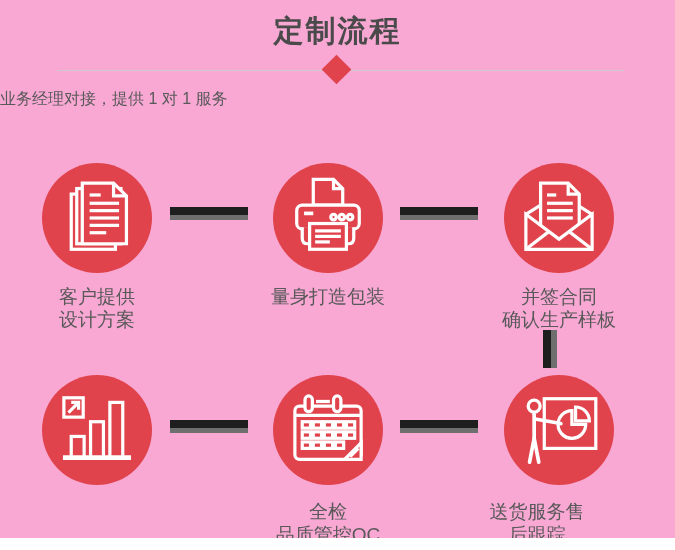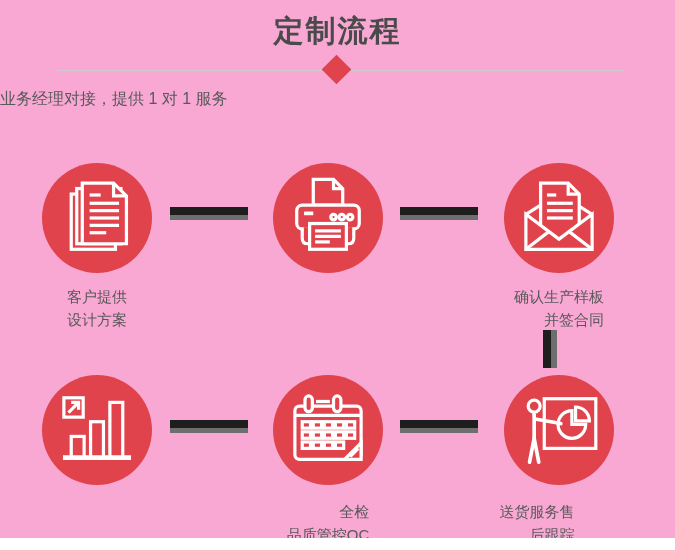--- a/index.html
+++ b/index.html
@@ -26,22 +26,22 @@
   }
   .circle{
     position:absolute;width:110px;height:110px;border-radius:50%;
     background:var(--accent);display:flex;align-items:center;justify-content:center;
   }
   .c1{left:42px;top:163px}.c2{left:273px;top:163px}.c3{left:504px;top:163px}
   .c4{left:42px;top:375px}.c5{left:273px;top:375px}.c6{left:504px;top:375px}
   .circle svg{width:92px;height:92px;display:block;}
   .ic{stroke:#fff;fill:none;stroke-width:3.5;}
   .label{
-    position:absolute;transform:translateX(-50%);text-align:right;
-    font-size:15px;line-height:23px;color:var(--text-color);white-space:nowrap;
+    position:absolute;transform:translateX(-50%);text-align:center;
+    font-size:19px;line-height:23px;color:var(--text-color);white-space:nowrap;
   }
   .label span{display:block;}
   .l1{left:97px;top:285px}.l2{left:328px;top:285px}.l3{left:559px;top:285px}
   .l4{left:97px;top:500px}.l5{left:328px;top:500px}.l6{left:537px;top:500px}
   .connector-h{
     position:absolute;width:78px;height:13px;
     background:linear-gradient(to bottom,var(--conn-dark) 0 62%,var(--conn-light) 62% 100%);
   }
   .h1{left:170px;top:207px}.h2{left:400px;top:207px}
   .h3{left:170px;top:420px}.h4{left:400px;top:420px}
@@ -89,38 +89,39 @@
         <circle cx="65" cy="49" r="3"></circle>
         <circle cx="74" cy="49" r="3"></circle>
       <path d="M22 60 V72 Q22 78 28 78 H72 Q78 78 78 72 V60" fill="var(--accent)"></path>
       <rect x="30" y="56" width="40" height="28" fill="var(--accent)"></rect>
       <path d="M36 64 H64"></path>
         <path d="M36 70 H64"></path>
         <path d="M36 76 H52"></path>
     </svg>
   </div>
   <div class="label l2">
+    <span>量身打造包装</span>
   </div>
 
   <div class="circle c3">
     <svg viewBox="0 0 100 100" class="ic">
       <path d="M14 46 L30 36 M86 46 L70 36"></path>
       <path d="M30 12 H60 L72 24 V76 H30 Z" fill="var(--accent)"></path>
       <path d="M60 12 V24 H72"></path>
       <path d="M37 25 H47"></path>
         <path d="M37 34 H65"></path>
         <path d="M37 42 H65"></path>
         <path d="M37 50 H65"></path>
       <path d="M14 46 L50 73 L86 46 V84 H14 Z" fill="var(--accent)"></path>
       <path d="M14 84 L40 64 M86 84 L60 64"></path>
     </svg>
   </div>
   <div class="label l3">
+    <span>并签合同</span>
     <span>确认生产样板</span>
-    <span>并签合同</span>
   </div>
 
   <div class="circle c4">
     <svg viewBox="0 0 100 100" class="ic">
       <path d="M13 80 H87" stroke-width="5"></path>
       <rect x="22" y="57" width="14" height="23"></rect>
       <rect x="43" y="41" width="14" height="39"></rect>
       <rect x="64" y="20" width="14" height="60"></rect>
       <rect x="14" y="15" width="21" height="21" fill="var(--accent)"></rect>
       <path d="M19 31 L30 20"></path>

